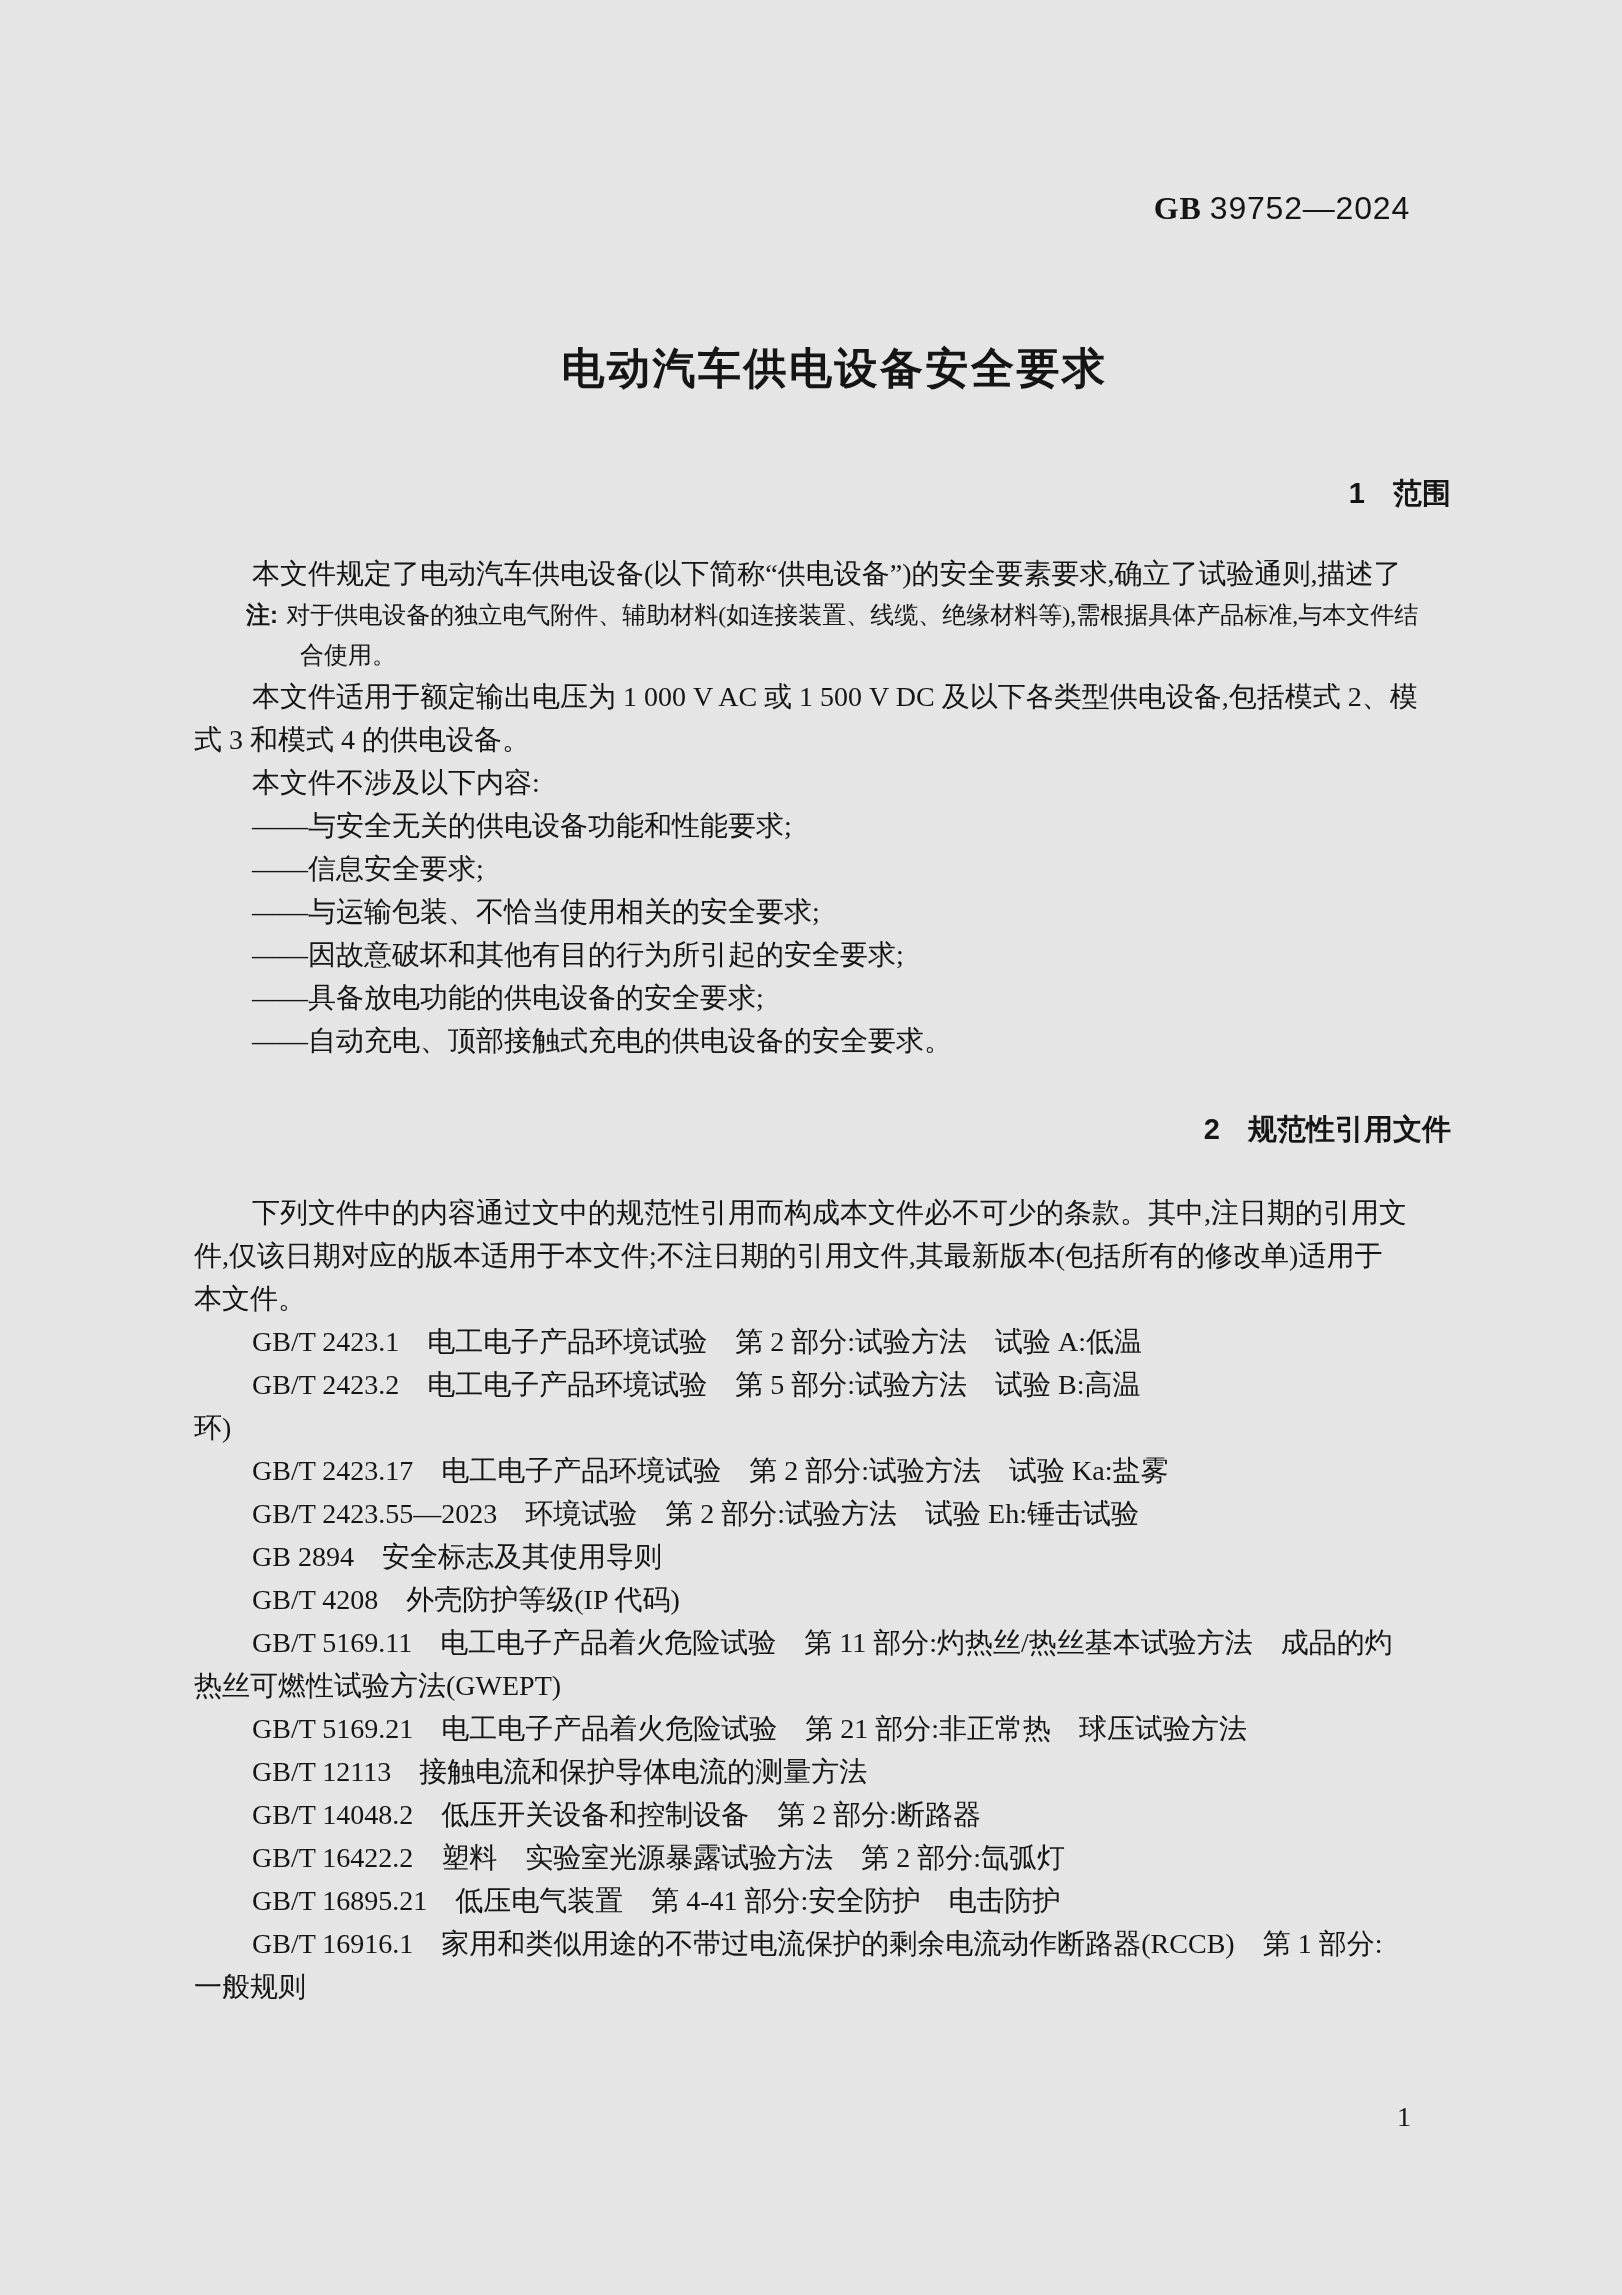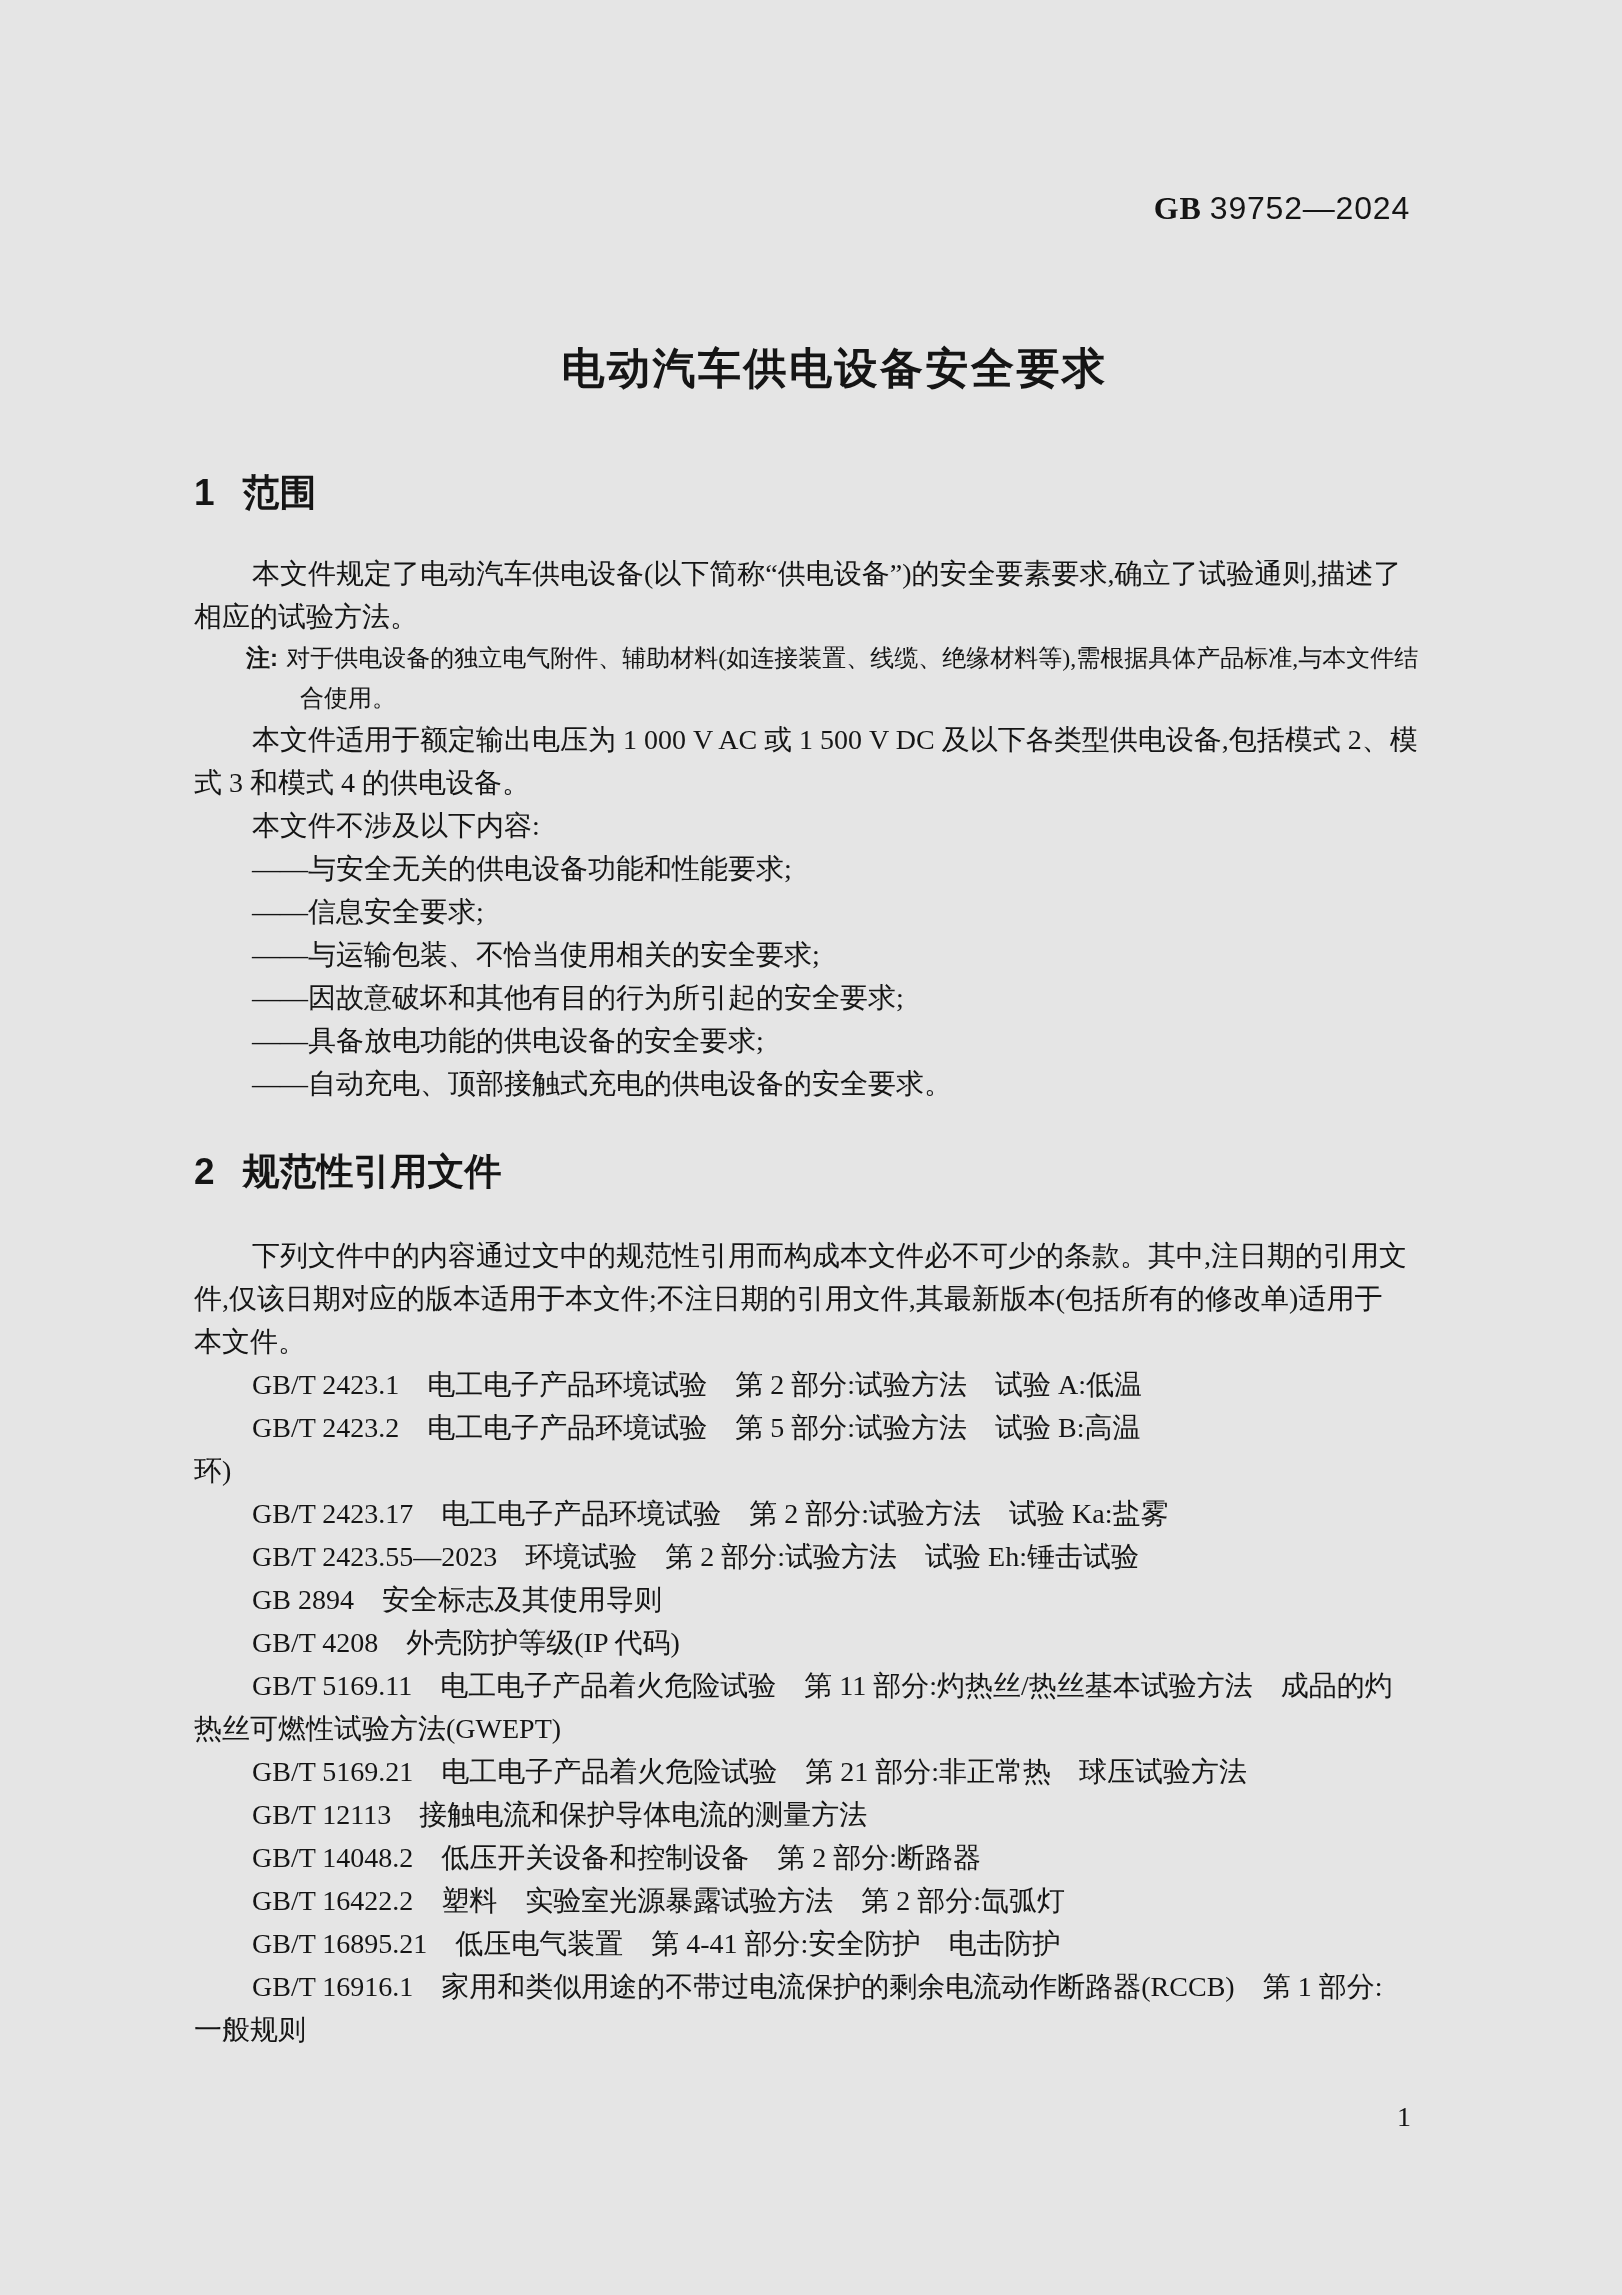--- a/index.html
+++ b/index.html
@@ -31,23 +31,24 @@
     letter-spacing:2.5px;
     white-space:nowrap;
   }
   .content{
     position:absolute;
     top:479px;left:194px;width:1257px;
   }
   .sec-heading{
     font-family:"Liberation Sans","DejaVu Sans",sans-serif;
     font-weight:700;
-    font-size:37px;height:28px;line-height:28px;
+    font-size:29px;height:28px;line-height:28px;
     margin:0 0 45px 0;
     white-space:nowrap;
+    text-align:right;
   }
   .sec-heading.sec2{margin-top:53px;margin-bottom:48px;}
   .sec-num{display:inline-block;margin-right:28px;}
   .line{
     font-size:28px;
     height:43px;line-height:43px;
     white-space:nowrap;
   }
   .indent{padding-left:58px;}
   .note{
@@ -75,21 +76,20 @@
 
   <h1 class="doc-title">电动汽车供电设备安全要求</h1>
 
   <div class="content">
 
     <div class="sec-heading">
       <span class="sec-num">1</span><span>范围</span>
     </div>
 
     <div class="line indent">本文件规定了电动汽车供电设备(以下简称“供电设备”)的安全要素要求,确立了试验通则,描述了</div>
-    <div class="line">相应的试验方法。</div>
 
     <div class="note note-first">
       <span class="note-label">注:</span><span>对于供电设备的独立电气附件、辅助材料(如连接装置、线缆、绝缘材料等),需根据具体产品标准,与本文件结</span>
     </div>
     <div class="note note-cont">合使用。</div>
 
     <div class="line indent">本文件适用于额定输出电压为 1 000 V AC 或 1 500 V DC 及以下各类型供电设备,包括模式 2、模</div>
     <div class="line">式 3 和模式 4 的供电设备。</div>
 
     <div class="line indent">本文件不涉及以下内容:</div>

